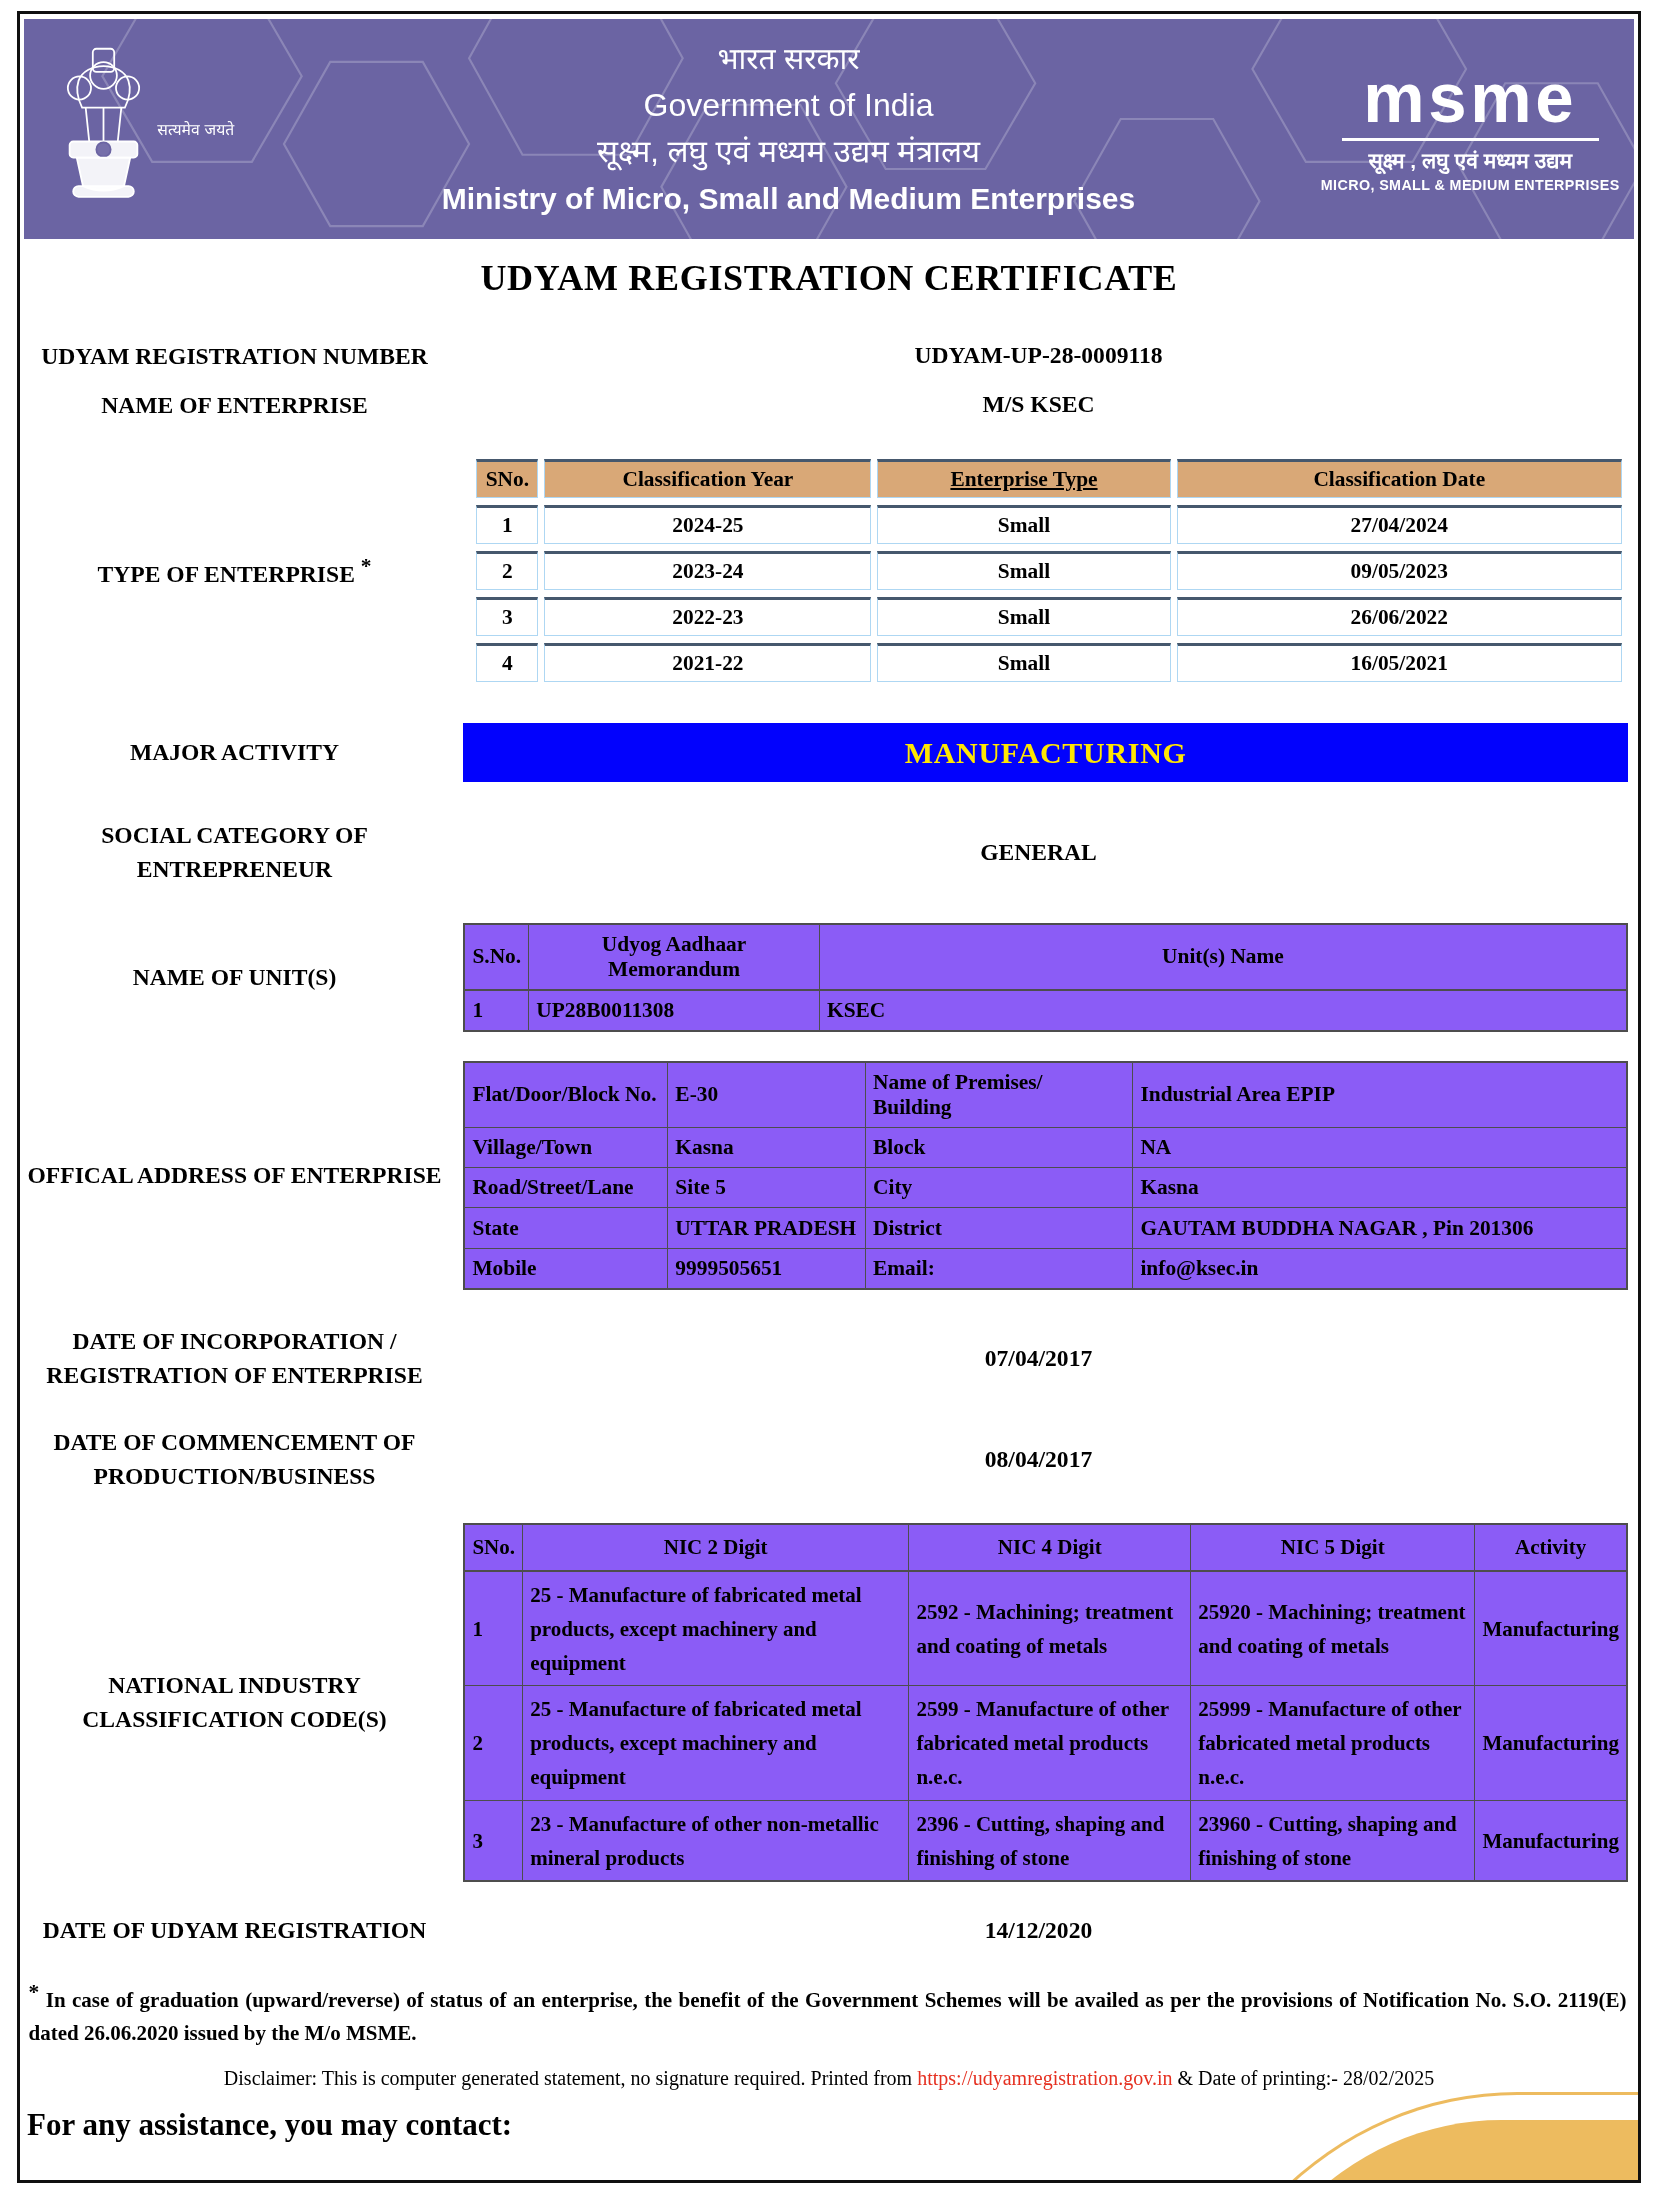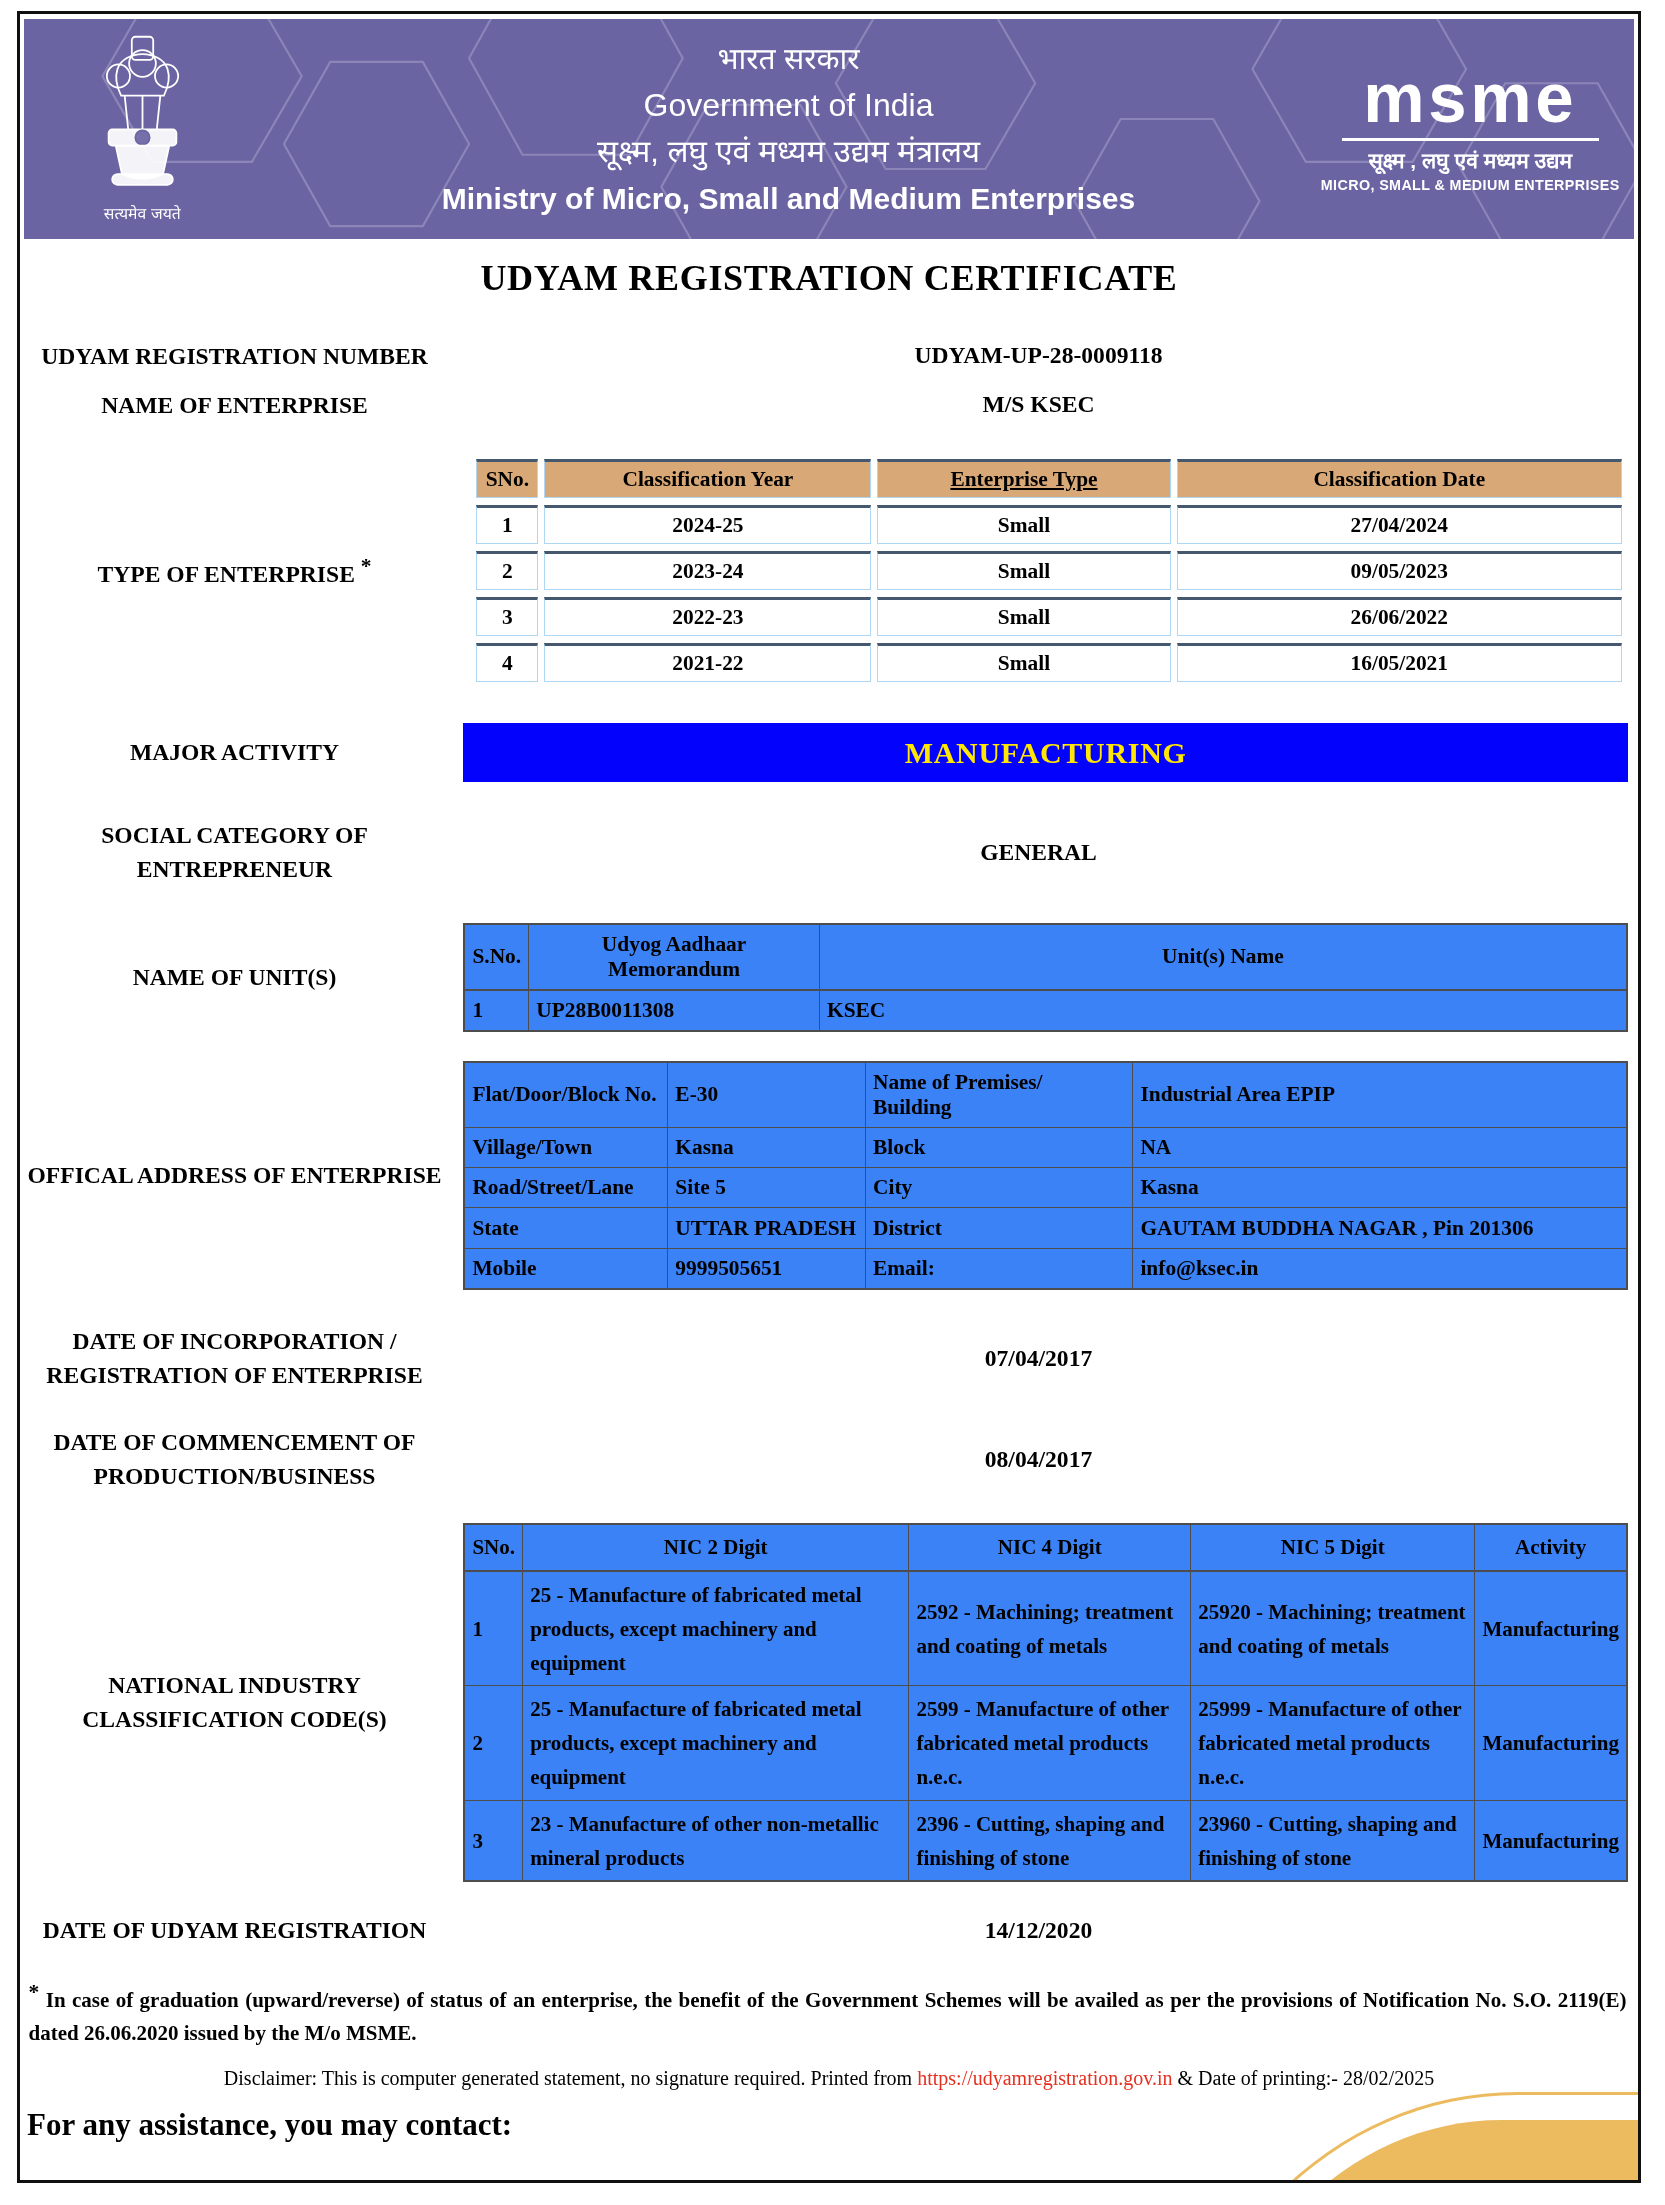--- a/index.html
+++ b/index.html
@@ -4,21 +4,21 @@
 <style>
   html,body{margin:0;padding:0;background:#fff;}
   body{width:1665px;font-family:"Liberation Serif","DejaVu Serif",serif;-webkit-font-smoothing:antialiased;}
   .page{width:1665px;height:2205px;position:relative;background:#fff;overflow:hidden;}
   .frame{position:absolute;left:17px;top:11.4px;width:1624px;height:2172px;border:3.6px solid #101010;box-sizing:border-box;background:#fff;overflow:hidden;}
 
   
   .band{position:relative;margin:4.3px;height:220px;background:#6b64a3;overflow:hidden;}
   .hexes{position:absolute;inset:0;width:100%;height:100%;}
   .band-inner{position:relative;height:100%;display:flex;align-items:center;}
-  .emblem-wrap{flex:0 0 236px;display:flex;flex-direction:column;align-items:center;justify-content:center;color:#fff;}
+  .emblem-wrap{flex:0 0 236px;display:flex;flex-direction:row;align-items:center;justify-content:center;color:#fff;}
   .emblem-motto{font-family:"DejaVu Sans","Liberation Sans",sans-serif;font-size:15.7px;color:#fff;margin-top:1.4px;}
   .band-center{flex:1;text-align:center;color:#fff;font-family:"Liberation Sans","DejaVu Sans",sans-serif;line-height:1.5;}
   .band-hi1{font-size:30px;}
   .band-en1{font-size:32px;font-weight:normal;}
   .band-hi2{font-size:31px;}
   .band-en2{font-size:30px;font-weight:bold;}
   .msme-wrap{flex:0 0 307px;display:flex;flex-direction:column;align-items:center;color:#fff;font-family:"Liberation Sans","DejaVu Sans",sans-serif;padding-right:10px;}
   .msme-word{font-size:69px;font-weight:900;letter-spacing:3.6px;transform:scaleY(1.02);line-height:1;}
   .msme-line{width:257px;border-bottom:3.6px solid #fff;margin:4.3px 0 5.7px;}
   .msme-hi{font-size:21px;font-weight:bold;}
@@ -43,21 +43,21 @@
   .m-nic{margin-top:29px;}
   .m-dour{margin-top:31px;}
 
   
   table.typetab{width:calc(100% - 21.4px);margin-left:21.4px;border-collapse:separate;border-spacing:6.4px 7.1px;}
   table.typetab th,table.typetab td{border:1.4px solid #aed7f3;border-top:3.6px solid #46586d;font-size:21.4px;font-weight:bold;text-align:center;padding:5px 2.9px;background:#fff;}
   table.typetab th{background:#d9a877;}
   .c-sno{width:5.5%;} .c-year{width:29%;} .c-etype{width:26%;text-decoration:underline;} .c-cdate{width:39.5%;}
 
   
-  table.plain{width:calc(100% - 14.3px);margin-left:14.3px;border-collapse:collapse;border:2.1px solid #4d4d4d;background:#3b82f6;}
+  table.plain{width:calc(100% - 14.3px);margin-left:14.3px;border-collapse:collapse;border:2.1px solid #4d4d4d;background:#8b5cf6;}
   table.plain th,table.plain td{border:1.4px solid #4d4d4d;font-size:21.4px;font-weight:bold;padding:7.1px 7.1px;}
   table.plain th{text-align:center;border-bottom:2.9px solid #4d4d4d;}
   table.plain td{text-align:left;}
   .u-sno{width:5%;} .u-uam{width:25%;}
   .a-l1{width:17.5%;} .a-v1{width:17%;} .a-l2{width:23%;}
   table.nictab th,table.nictab td{font-size:21px;line-height:1.62;padding:5.7px 7.1px;}
   .n-sno{width:4.2%;} .n-2d{width:34.5%;} .n-4d{width:25%;} .n-5d{width:25.2%;} .n-act{width:11.1%;}
 
   
   .banner{margin-left:14.3px;height:59px;background:#0202fd;display:flex;align-items:center;justify-content:center;}

